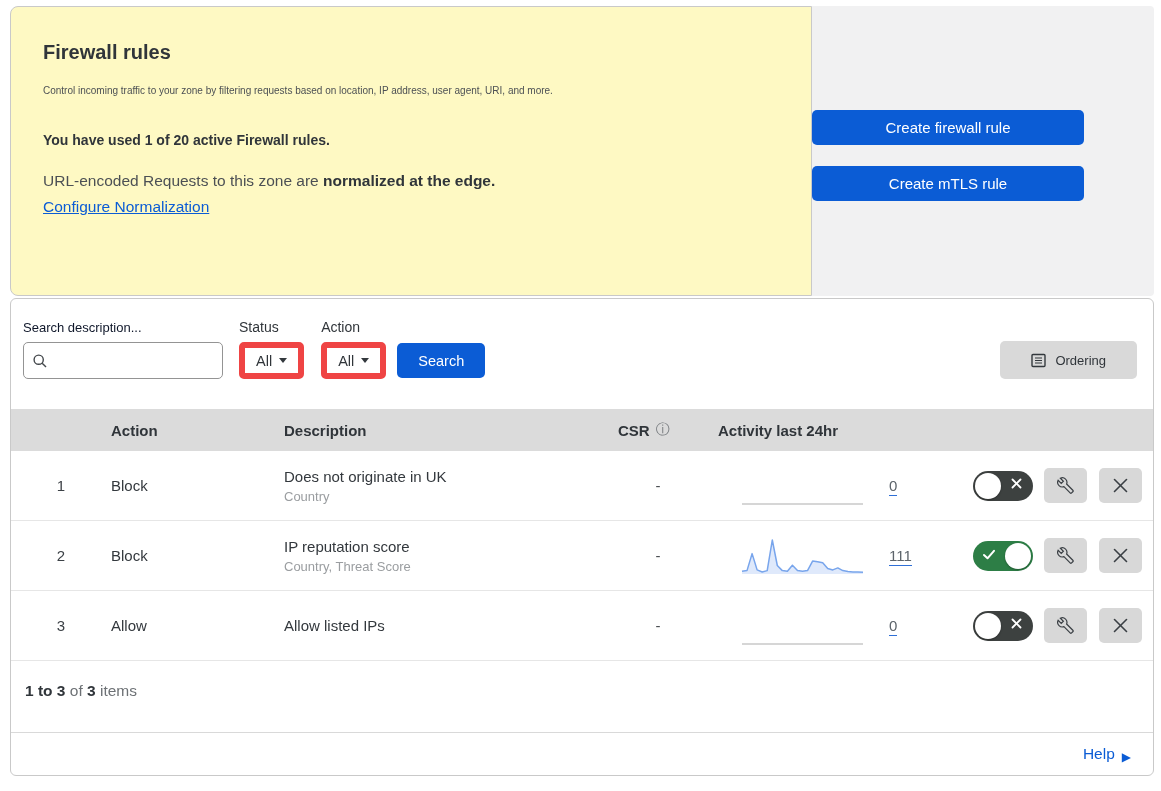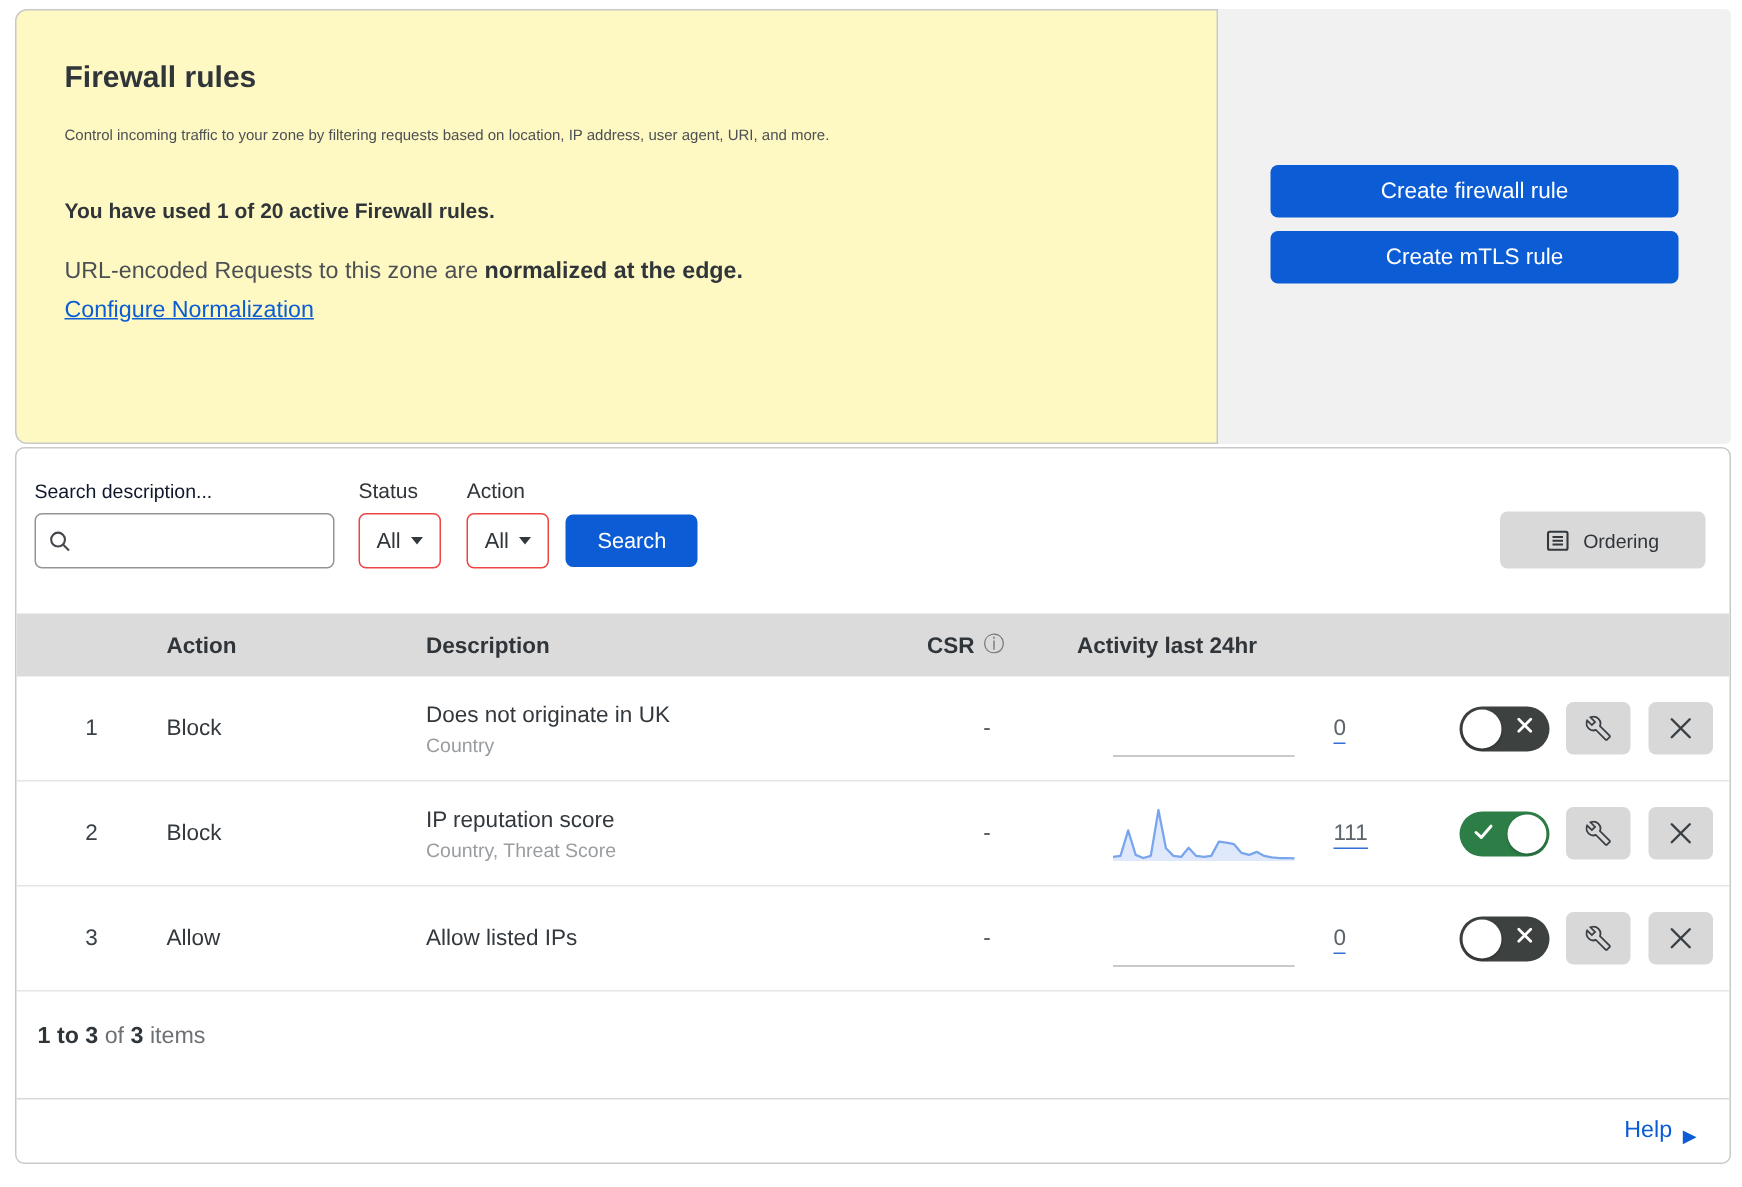--- a/index.html
+++ b/index.html
@@ -9,33 +9,33 @@
   
   .top-region { display:flex; height:290px; }
   .intro-card { width:802px; background:#fef9c3; border:1px solid #c9c9c9; border-radius:8px 0 0 8px; padding:34px 60px 0 32px; }
   .intro-title { font-size:20px; font-weight:600; color:#30353a; }
   .intro-desc { margin-top:14px; font-size:10px; line-height:26px; color:#4c5054; max-width:705px; }
   .intro-usage { margin-top:28px; font-size:14px; font-weight:700; color:#30353a; }
   .intro-norm { margin-top:24px; font-size:15.5px; color:#4c5054; }
   .intro-norm b { color:#30353a; }
   .intro-link { display:inline-block; margin-top:8px; font-size:15.5px; color:var(--accent-blue,#0b5cd5); text-decoration:underline; cursor:pointer; }
 
-  .actions-panel { flex:1; background:#f1f1f2; border-radius:0 4px 4px 0; padding-top:104px; display:flex; flex-direction:column; align-items:center; gap:9px; }
+  .actions-panel { flex:1; background:#f1f1f2; border-radius:0 4px 4px 0; padding-top:104px; display:flex; flex-direction:column; align-items:flex-start; gap:21px; }
   .btn-primary { width:272px; height:35px; background:var(--accent-blue,#0b5cd5); color:#fff; border:none; border-radius:5px; font-size:15px; font-family:inherit; cursor:pointer; }
 
   
   .bottom-card { margin-top:2px; background:#fff; border:1px solid #c9c9c9; border-radius:6px; overflow:hidden; }
 
   .filter-bar { display:flex; align-items:flex-end; padding:20px 16px 30px 12px; }
   .field { display:flex; flex-direction:column; }
   .field-label { font-size:13px; color:#0f172a; margin-bottom:7px; }
   .field-label.lg { font-size:14px; color:#30353a; }
   .search-box { width:200px; height:37px; border:1px solid #949494; border-radius:5px; display:flex; align-items:center; padding:0 8px; background:#fff; }
   .search-box input { border:none; outline:none; flex:1; font-size:14px; font-family:inherit; margin-left:6px; min-width:0; background:transparent; }
-  .dropdown { height:37px; border:1px solid #ef4444; border-radius:5px; background:#fff; display:flex; align-items:center; gap:7px; padding:0 11px; font-size:14.5px; color:#30353a; cursor:pointer; }
+  .dropdown { height:37px; border:6px solid #ef4444; border-radius:5px; background:#fff; display:flex; align-items:center; gap:7px; padding:0 11px; font-size:14.5px; color:#30353a; cursor:pointer; }
   .caret { width:0; height:0; border-left:4.5px solid transparent; border-right:4.5px solid transparent; border-top:5.5px solid #33383d; }
   .gap16 { width:16px; } .gap17 { width:17px; } .gap11 { width:11px; }
   .btn-search { height:35px; padding:0 21px; margin-bottom:1px; background:var(--accent-blue,#0b5cd5); color:#fff; border:none; border-radius:5px; font-size:14.5px; font-family:inherit; cursor:pointer; }
   .btn-ordering { margin-left:auto; height:38px; padding:0 31px; background:#d9d9d9; border:none; border-radius:5px; display:flex; align-items:center; gap:9px; font-size:13px; color:#30353a; font-family:inherit; cursor:pointer; }
 
   .grid-row { display:grid; grid-template-columns:100px 173px 1fr 100px 215px 110px 54px 66px; align-items:center; }
   .thead { background:#dbdbdb; height:42px; font-size:15px; font-weight:600; color:#30353a; }
   .th-csr { display:flex; align-items:center; gap:6px; padding-left:10px; }
   .th-pad { padding-left:10px; }
   .info-glyph { font-size:14px; font-weight:400; color:#73777b; }

